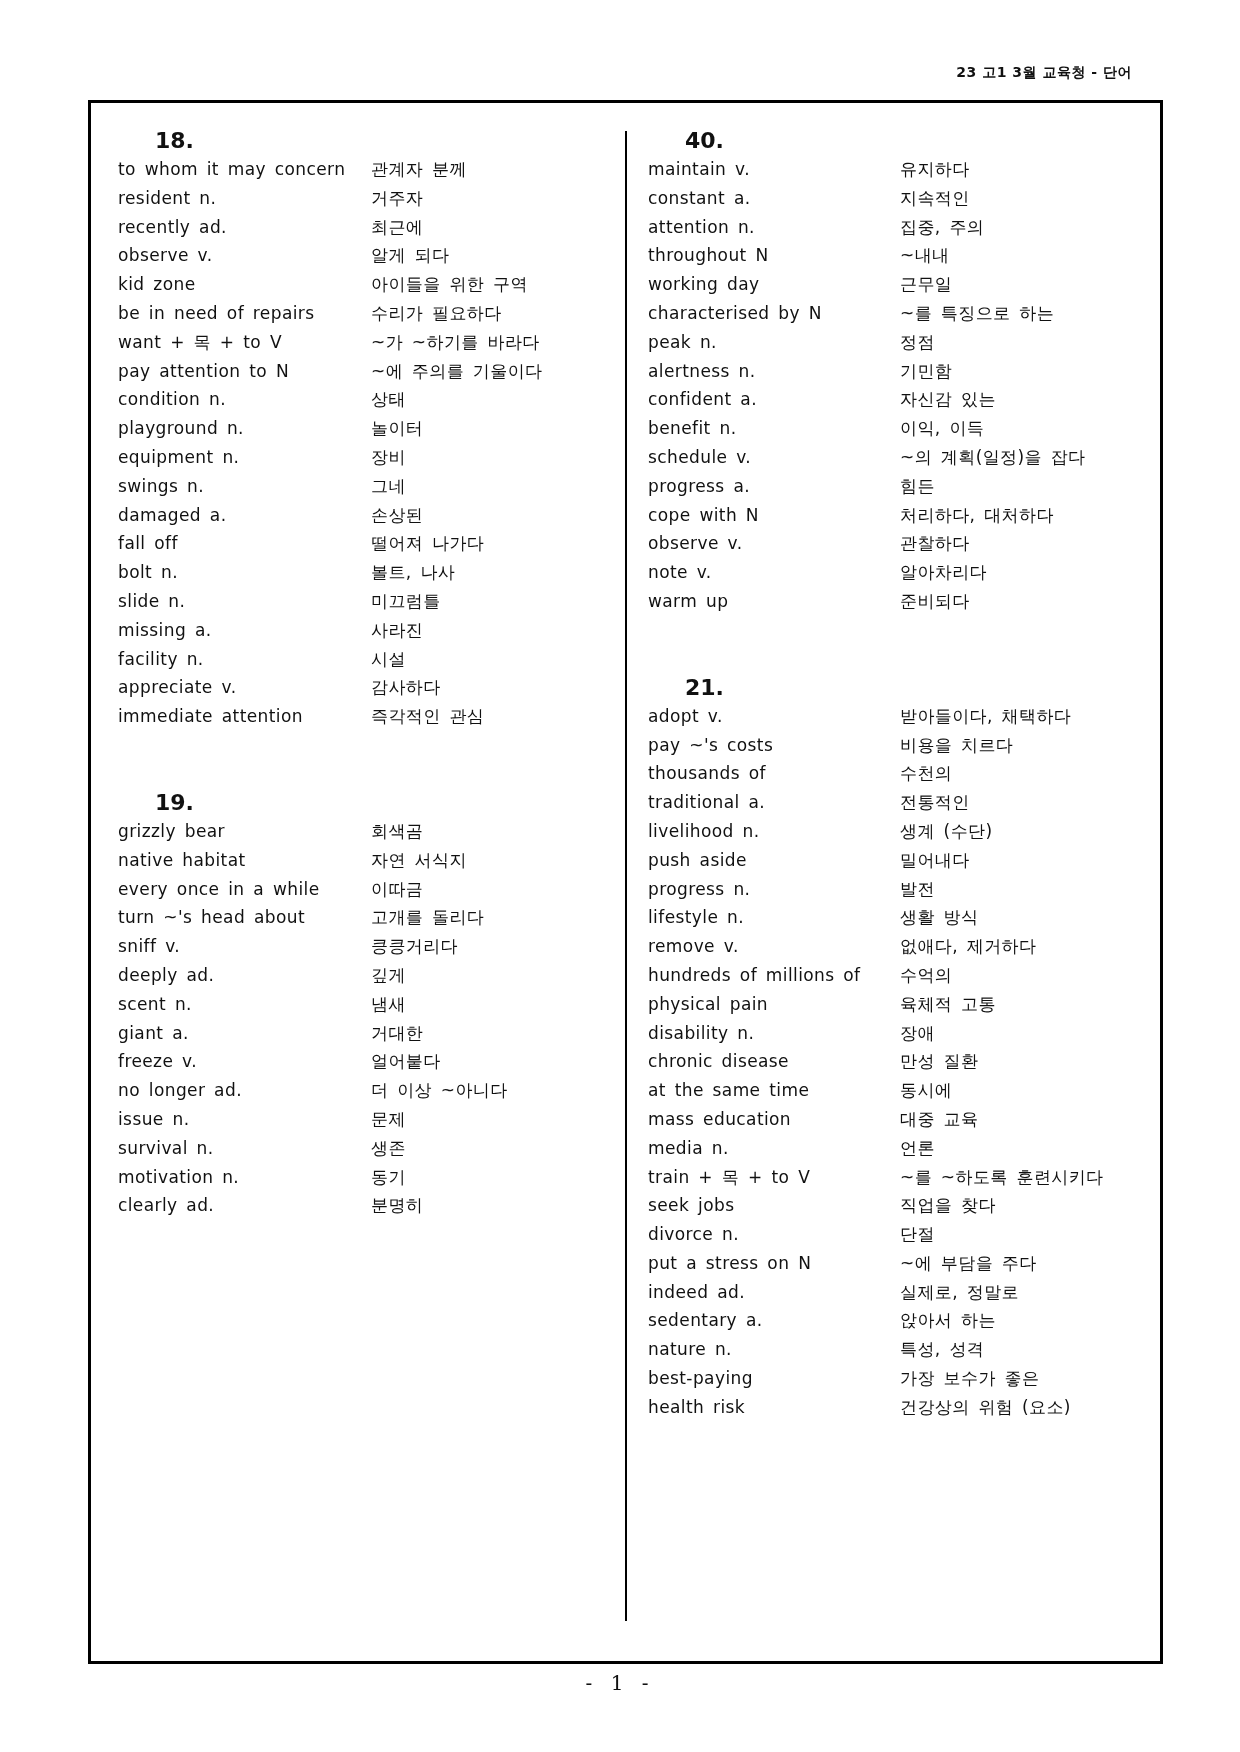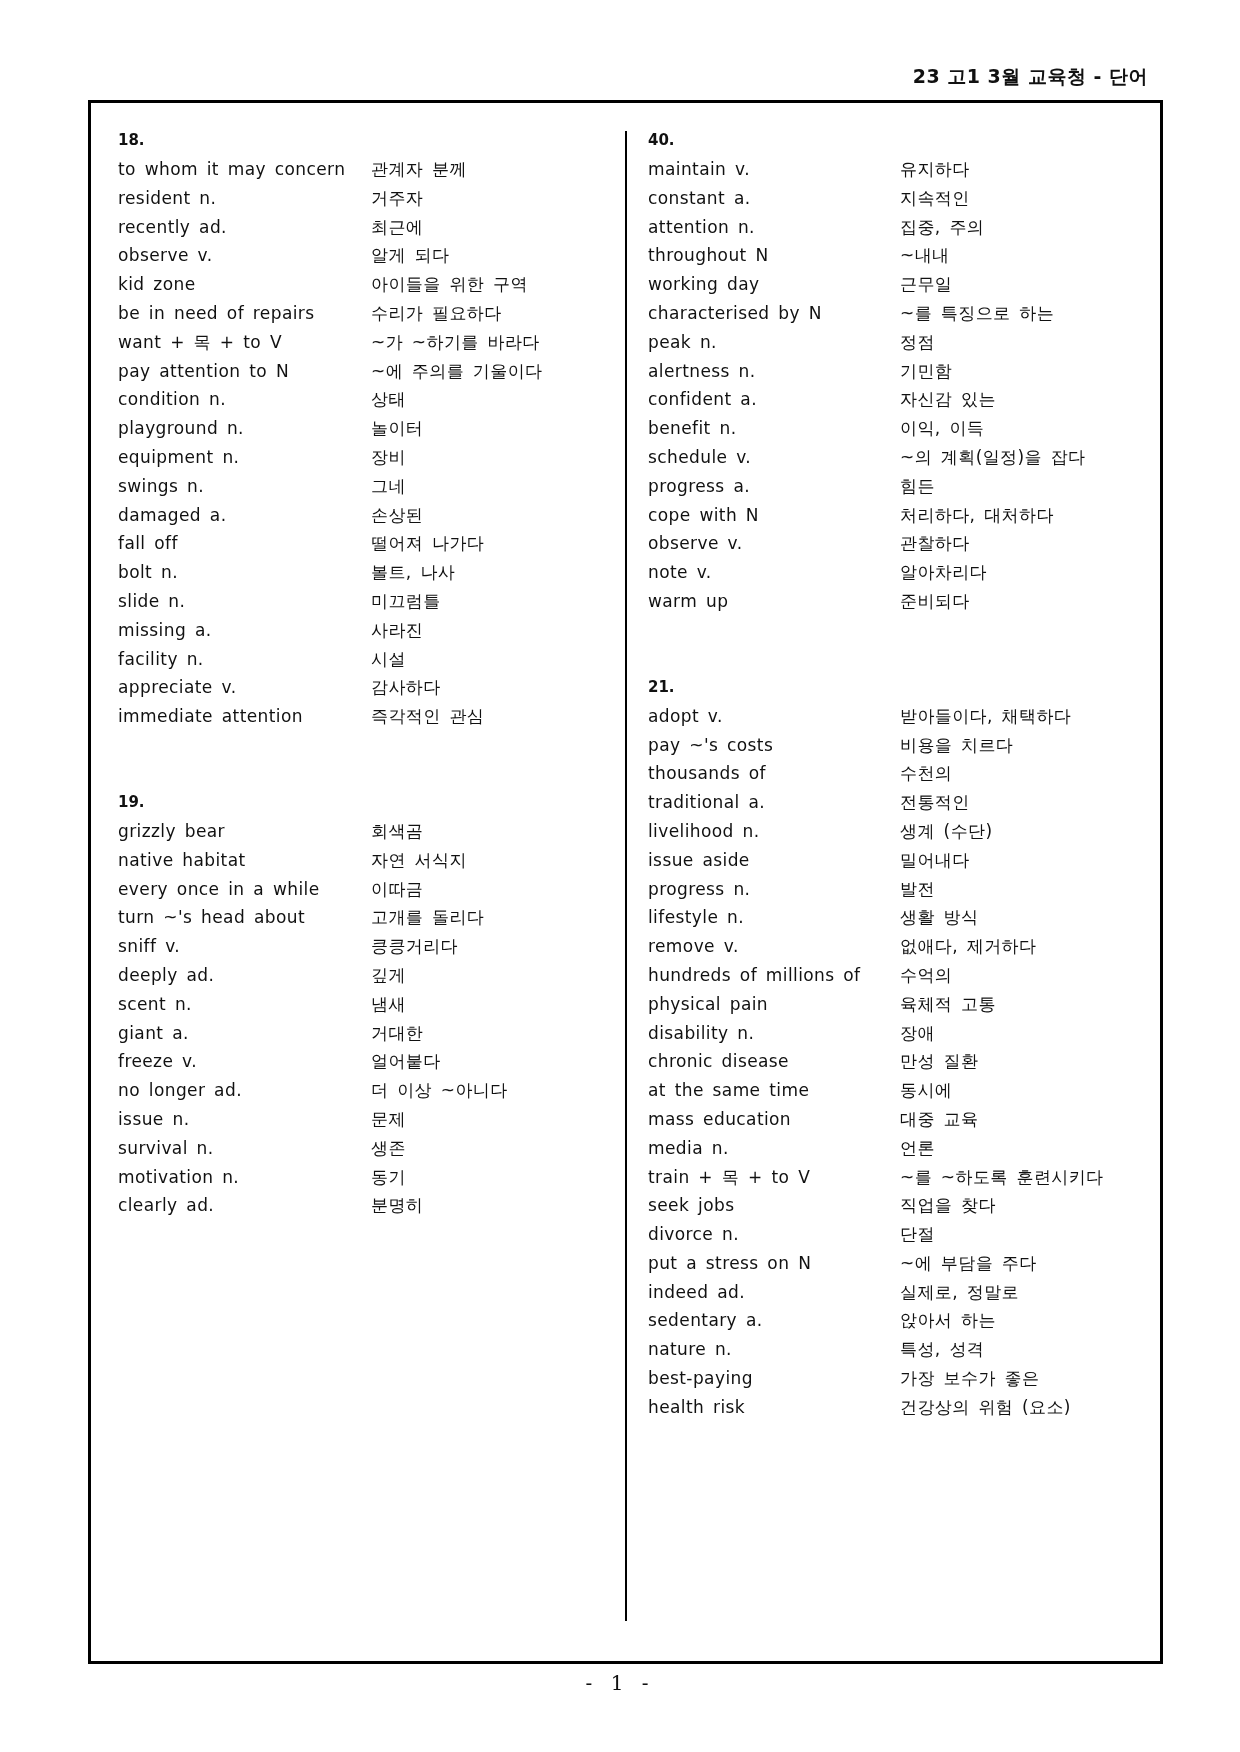--- a/index.html
+++ b/index.html
@@ -1,27 +1,27 @@
 <!DOCTYPE html>
 <html><head>
 <meta charset="utf-8">
 <style>
   html, body { margin: 0; padding: 0; background: #ffffff; }
   body { width: 1240px; height: 1752px; position: relative; overflow: hidden;
          font-family: "DejaVu Sans", "Liberation Sans", sans-serif; color: #111; }
-  .header-title { position: absolute; right: 92px; top: 64px; font-size: 19px; font-weight: bold;
+  .header-title { position: absolute; right: 108px; top: 64px; font-size: 14px; font-weight: bold;
                   letter-spacing: 0.5px; }
   .frame { position: absolute; left: 88px; top: 100px; width: 1069px; height: 1558px;
            border: 3px solid #000; box-sizing: content-box; }
   .divider { position: absolute; left: 625px; top: 131px; width: 1.5px; height: 1490px; background: #000; }
   .col { position: absolute; top: 126px; }
   .col-left { left: 118px; width: 500px; }
   .col-right { left: 648px; width: 500px; }
   .section { margin-bottom: 0; }
-  .sec-title { font-weight: bold; font-size: 15px; height: 29px; line-height: 29px; }
+  .sec-title { font-weight: bold; font-size: 22px; height: 29px; line-height: 29px; margin-left: 37px; }
   .row { height: 28.8px; line-height: 28.8px; font-size: 17px; white-space: nowrap; position: relative;
          word-spacing: 3px; letter-spacing: 0.4px; }
   .row .en { position: absolute; left: 0; }
   .col-left .row .ko { position: absolute; left: 253px; }
   .col-right .row .ko { position: absolute; left: 252px; }
   .gap { height: 57px; }
   .page-num { position: absolute; left: 0; width: 1240px; text-align: center; top: 1671px;
               font-family: "DejaVu Serif", "Liberation Serif", serif; font-size: 20px; letter-spacing: 6px; }
 </style>
 </head>
@@ -270,21 +270,21 @@
         </div>
         <div class="row">
           <span class="en">traditional a.</span>
           <span class="ko">전통적인</span>
         </div>
         <div class="row">
           <span class="en">livelihood n.</span>
           <span class="ko">생계 (수단)</span>
         </div>
         <div class="row">
-          <span class="en">issue aside</span>
+          <span class="en">push aside</span>
           <span class="ko">밀어내다</span>
         </div>
         <div class="row">
           <span class="en">progress n.</span>
           <span class="ko">발전</span>
         </div>
         <div class="row">
           <span class="en">lifestyle n.</span>
           <span class="ko">생활 방식</span>
         </div>

